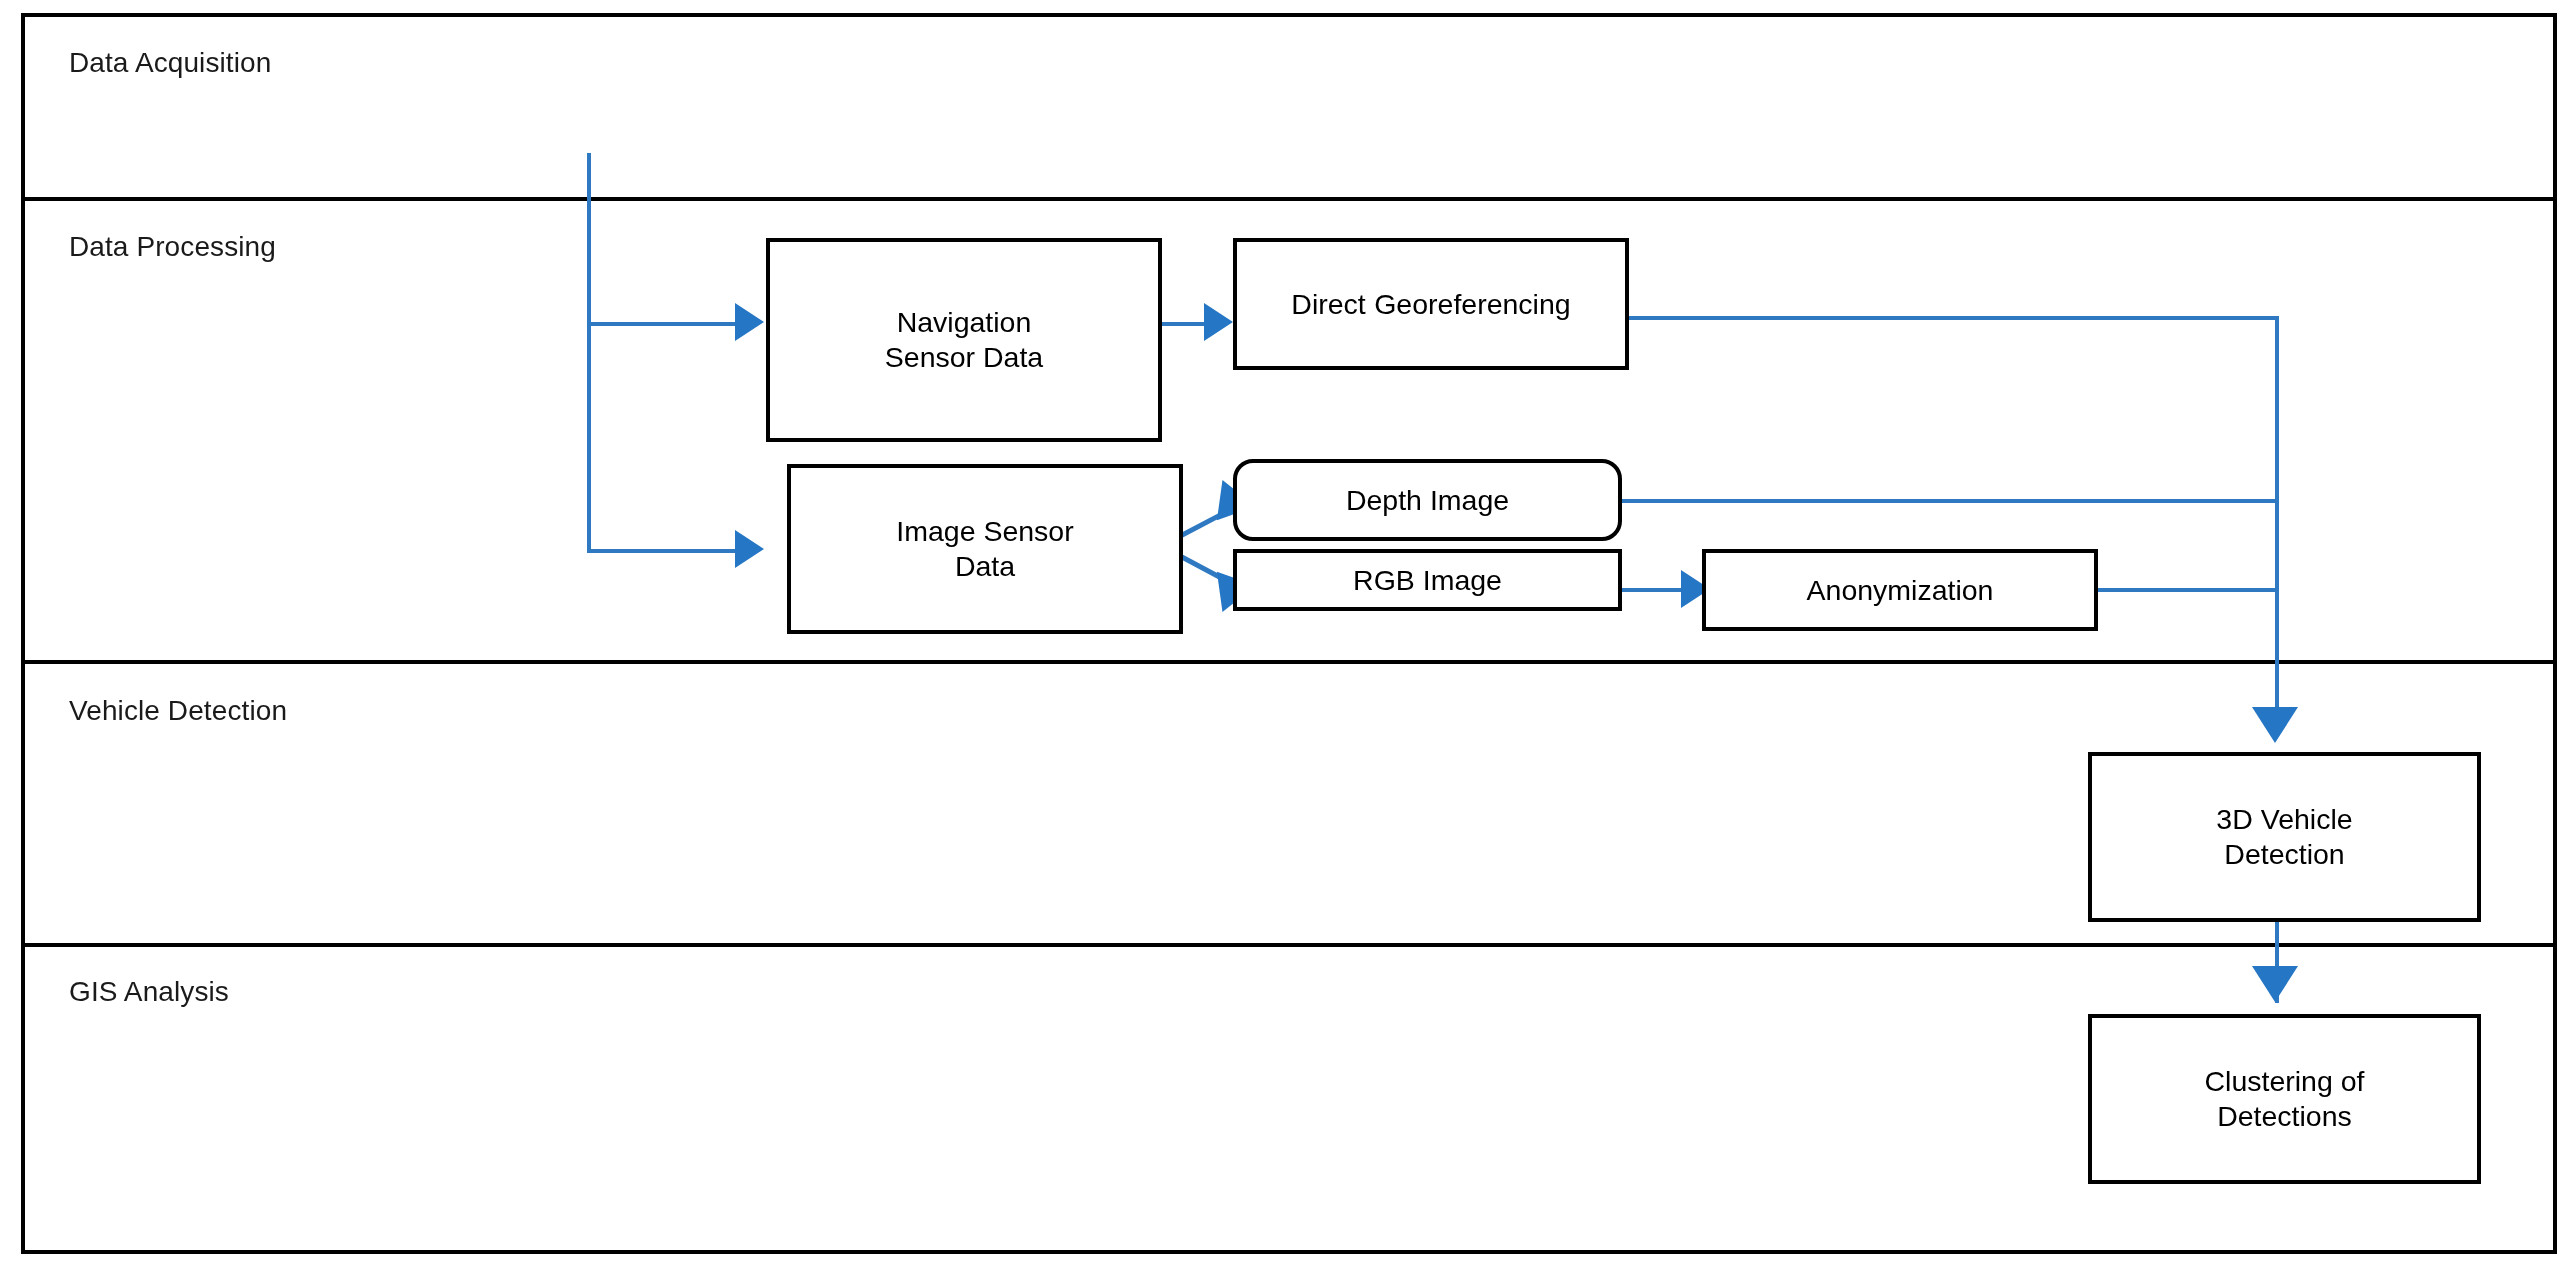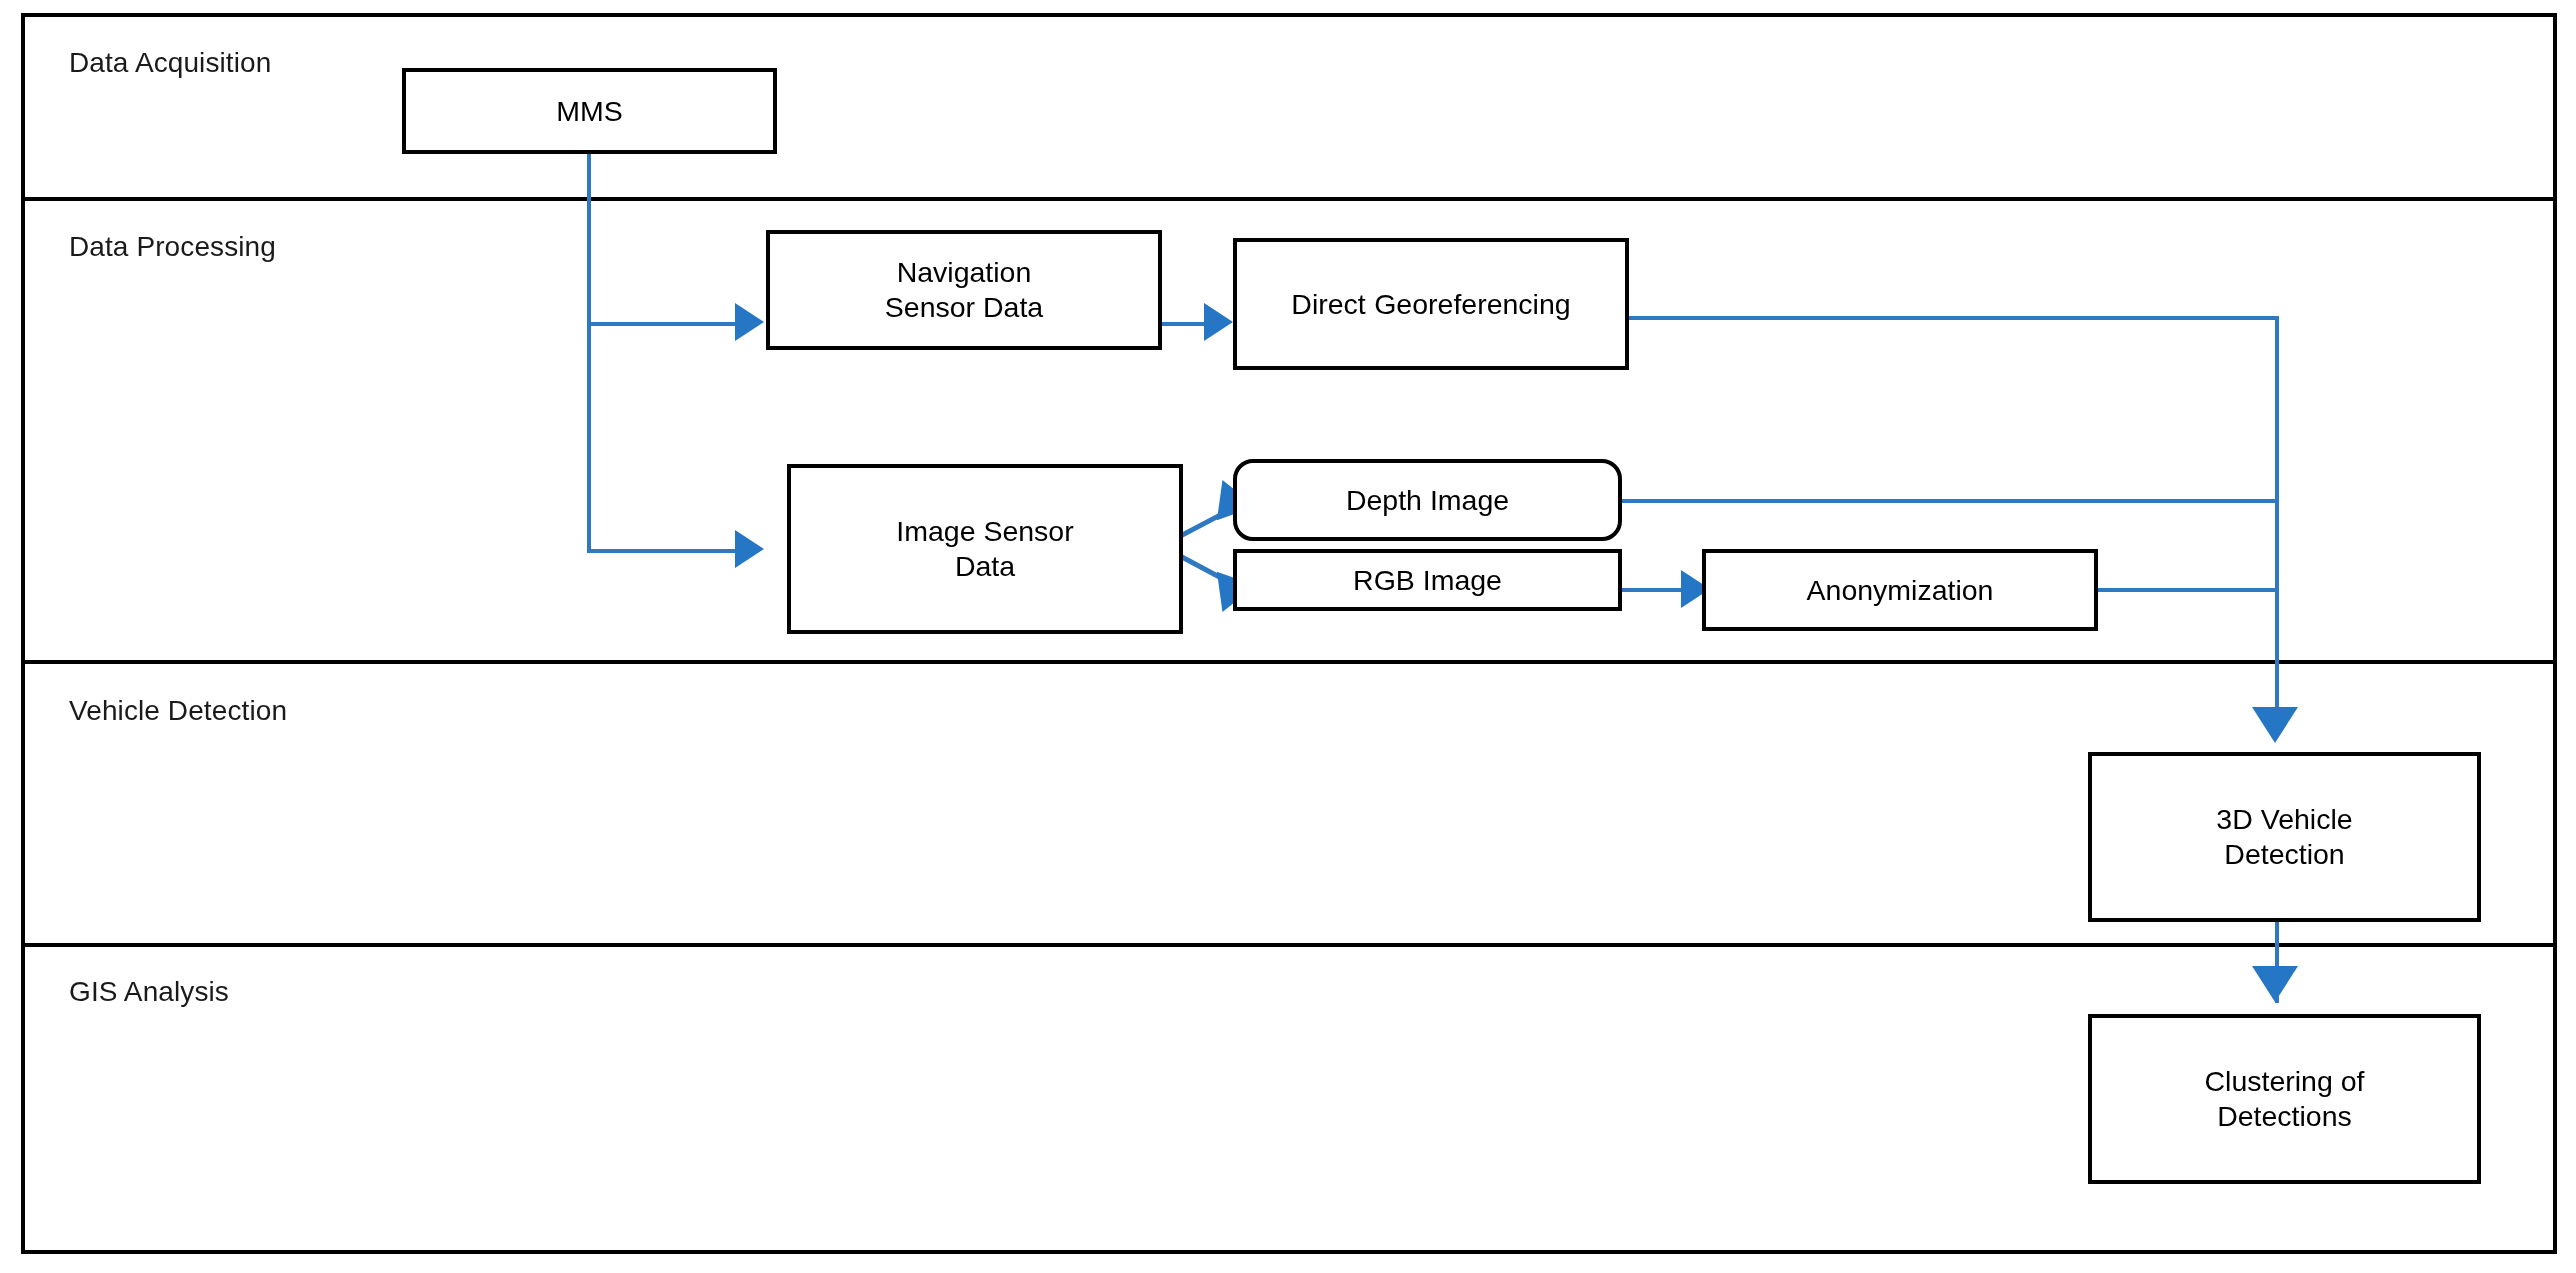--- a/index.html
+++ b/index.html
@@ -132,25 +132,22 @@
 
   <div class="conn-h" style="left:1629px; top:316px; width:650px;"></div>
   <div class="conn-h" style="left:1622px; top:499px; width:657px;"></div>
   <div class="conn-h" style="left:2098px; top:588px; width:181px;"></div>
   <div class="conn-v" style="left:2275px; top:316px; height:399px;"></div>
   <div class="arrow-d" style="left:2252px; top:707px;"></div>
 
   <div class="conn-v" style="left:2275px; top:895px; height:108px;"></div>
   <div class="arrow-d" style="left:2252px; top:966px;"></div>
 
-  <div class="node" style="left:402px; top:68px; width:375px; height:86px;">
-    <span>MMS</span>
-  </div>
 
-  <div class="node" style="left:766px; top:230px; width:396px; height:120px; flex-direction:column;">
+  <div class="node" style="left:766px; top:238px; width:396px; height:204px; flex-direction:column;">
     <span>Navigation</span>
     <span>Sensor Data</span>
   </div>
 
   <div class="node" style="left:1233px; top:238px; width:396px; height:132px; ">
     <span>Direct</span>
     <span>Georeferencing</span>
   </div>
 
   <div class="node" style="left:766px; top:464px; width:396px; height:170px; flex-direction:column;margin-left:21px;">

